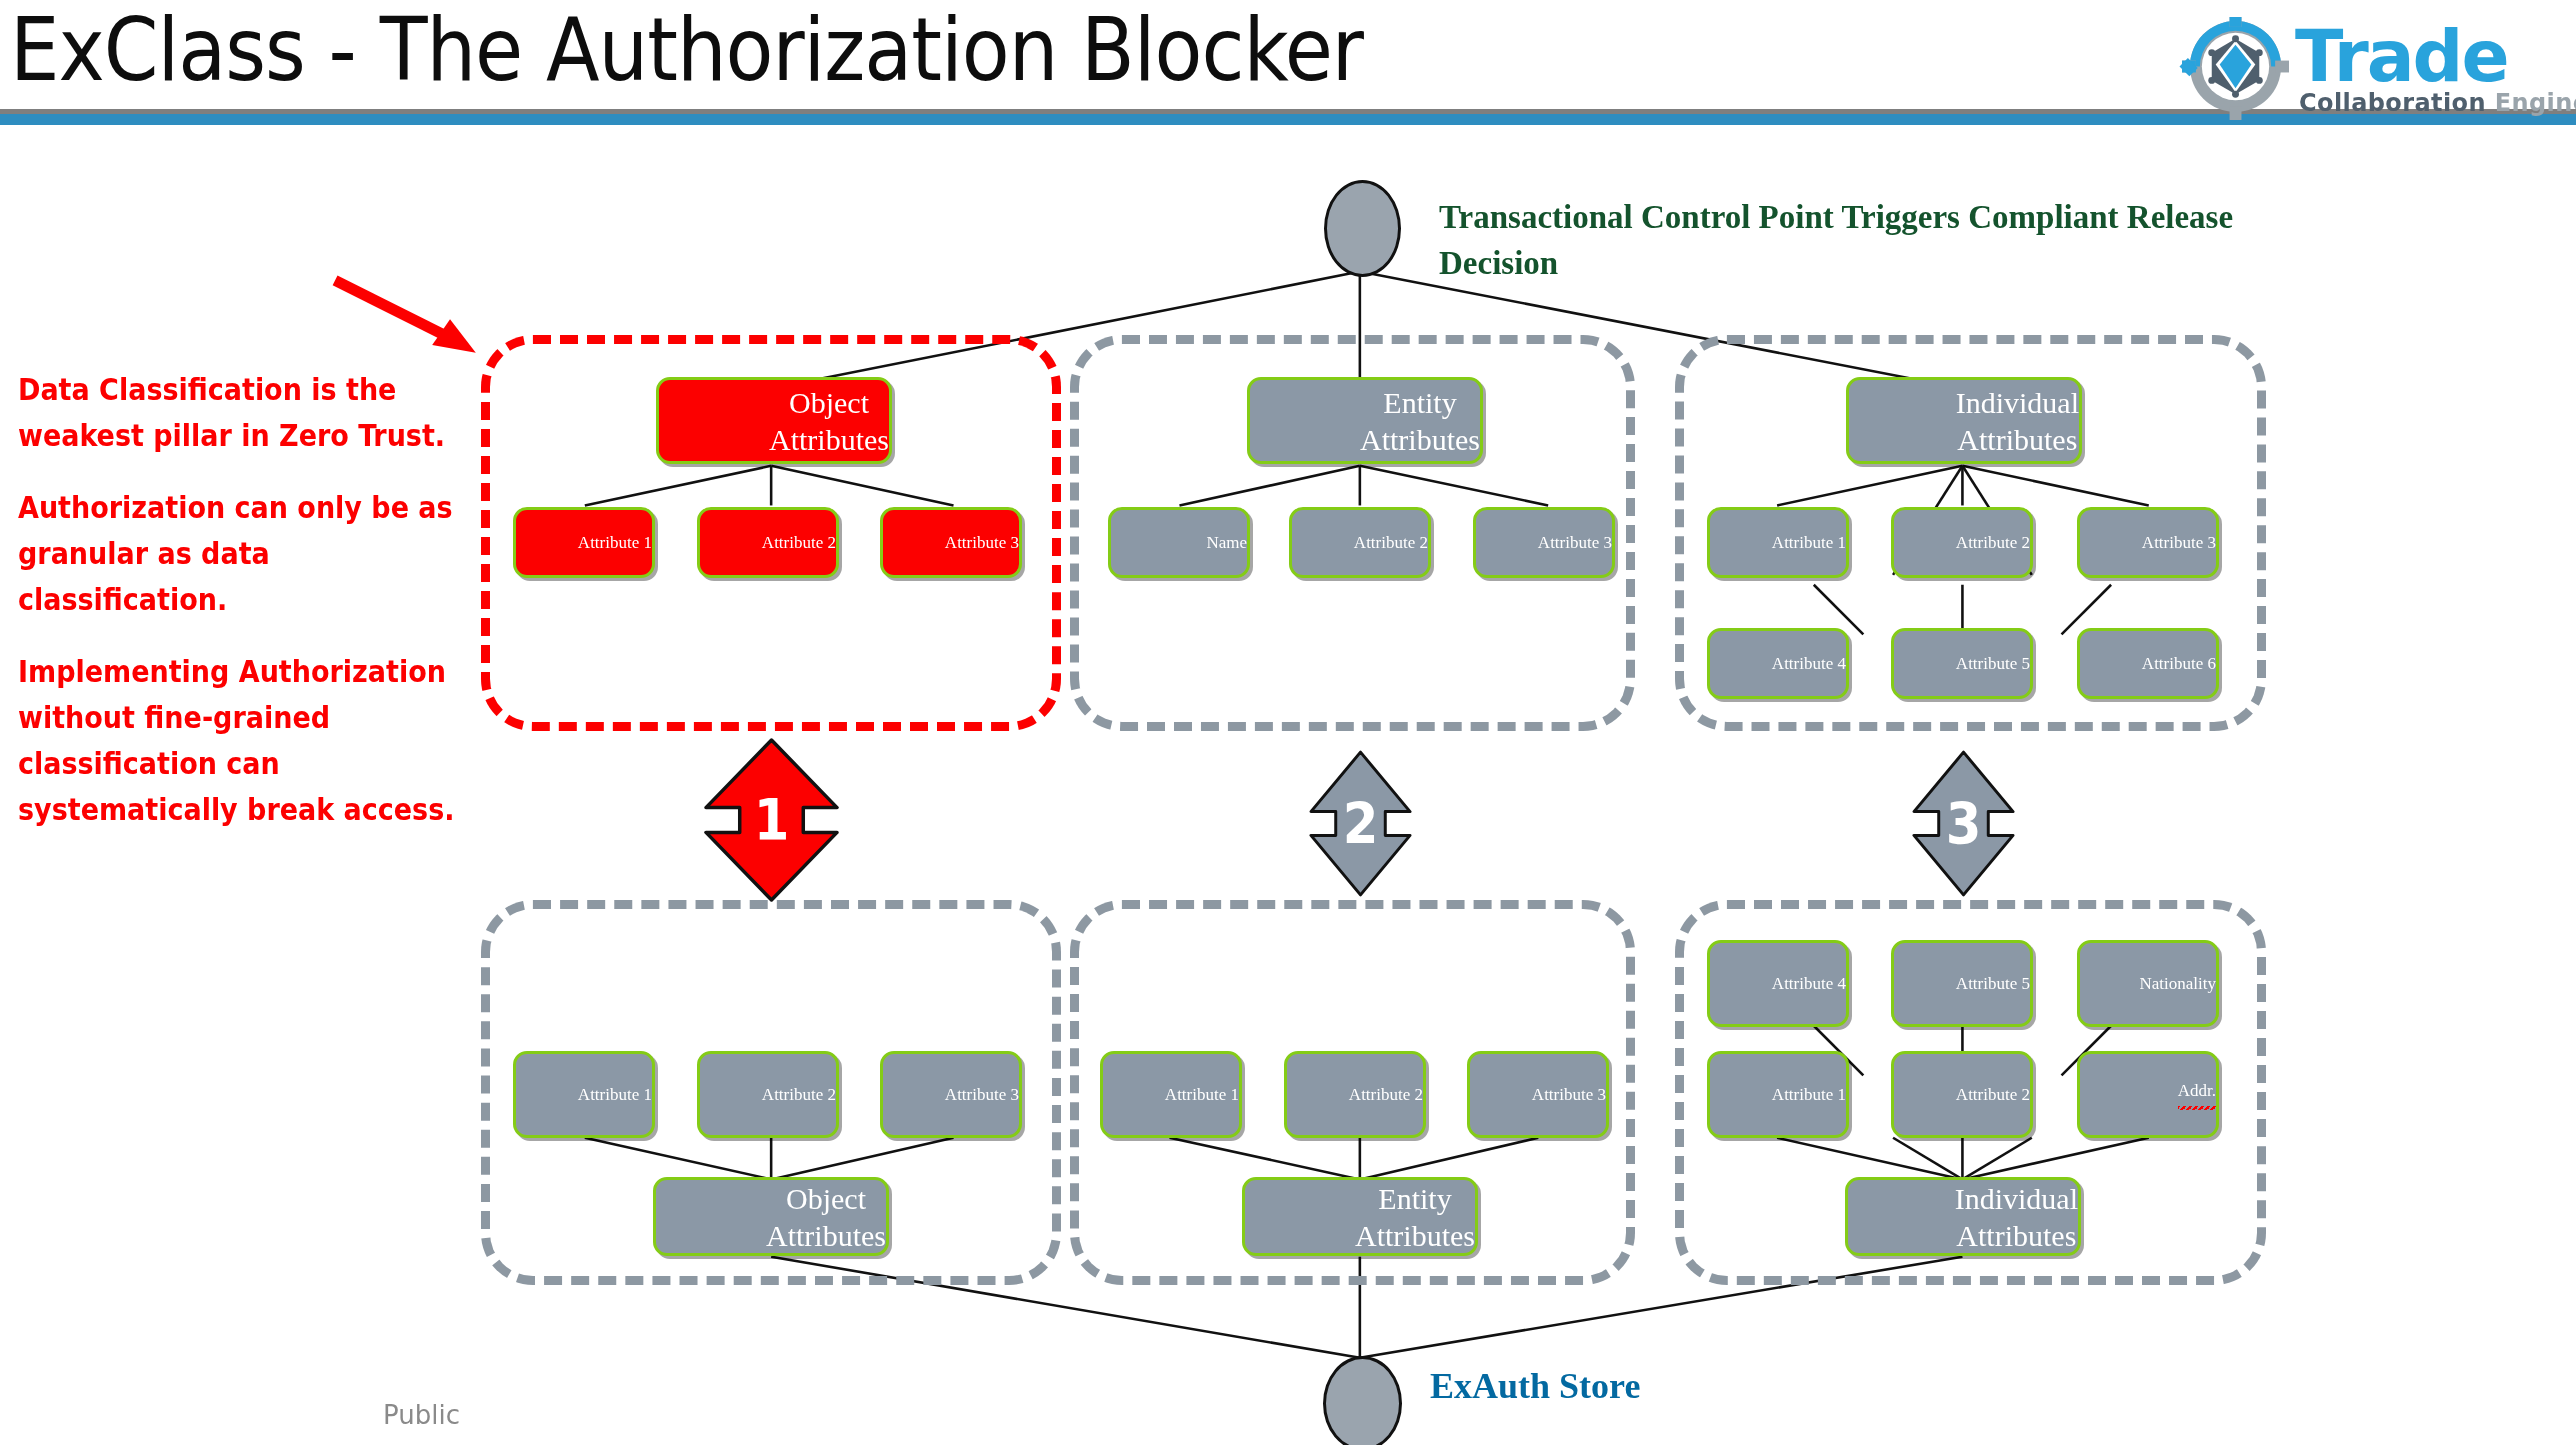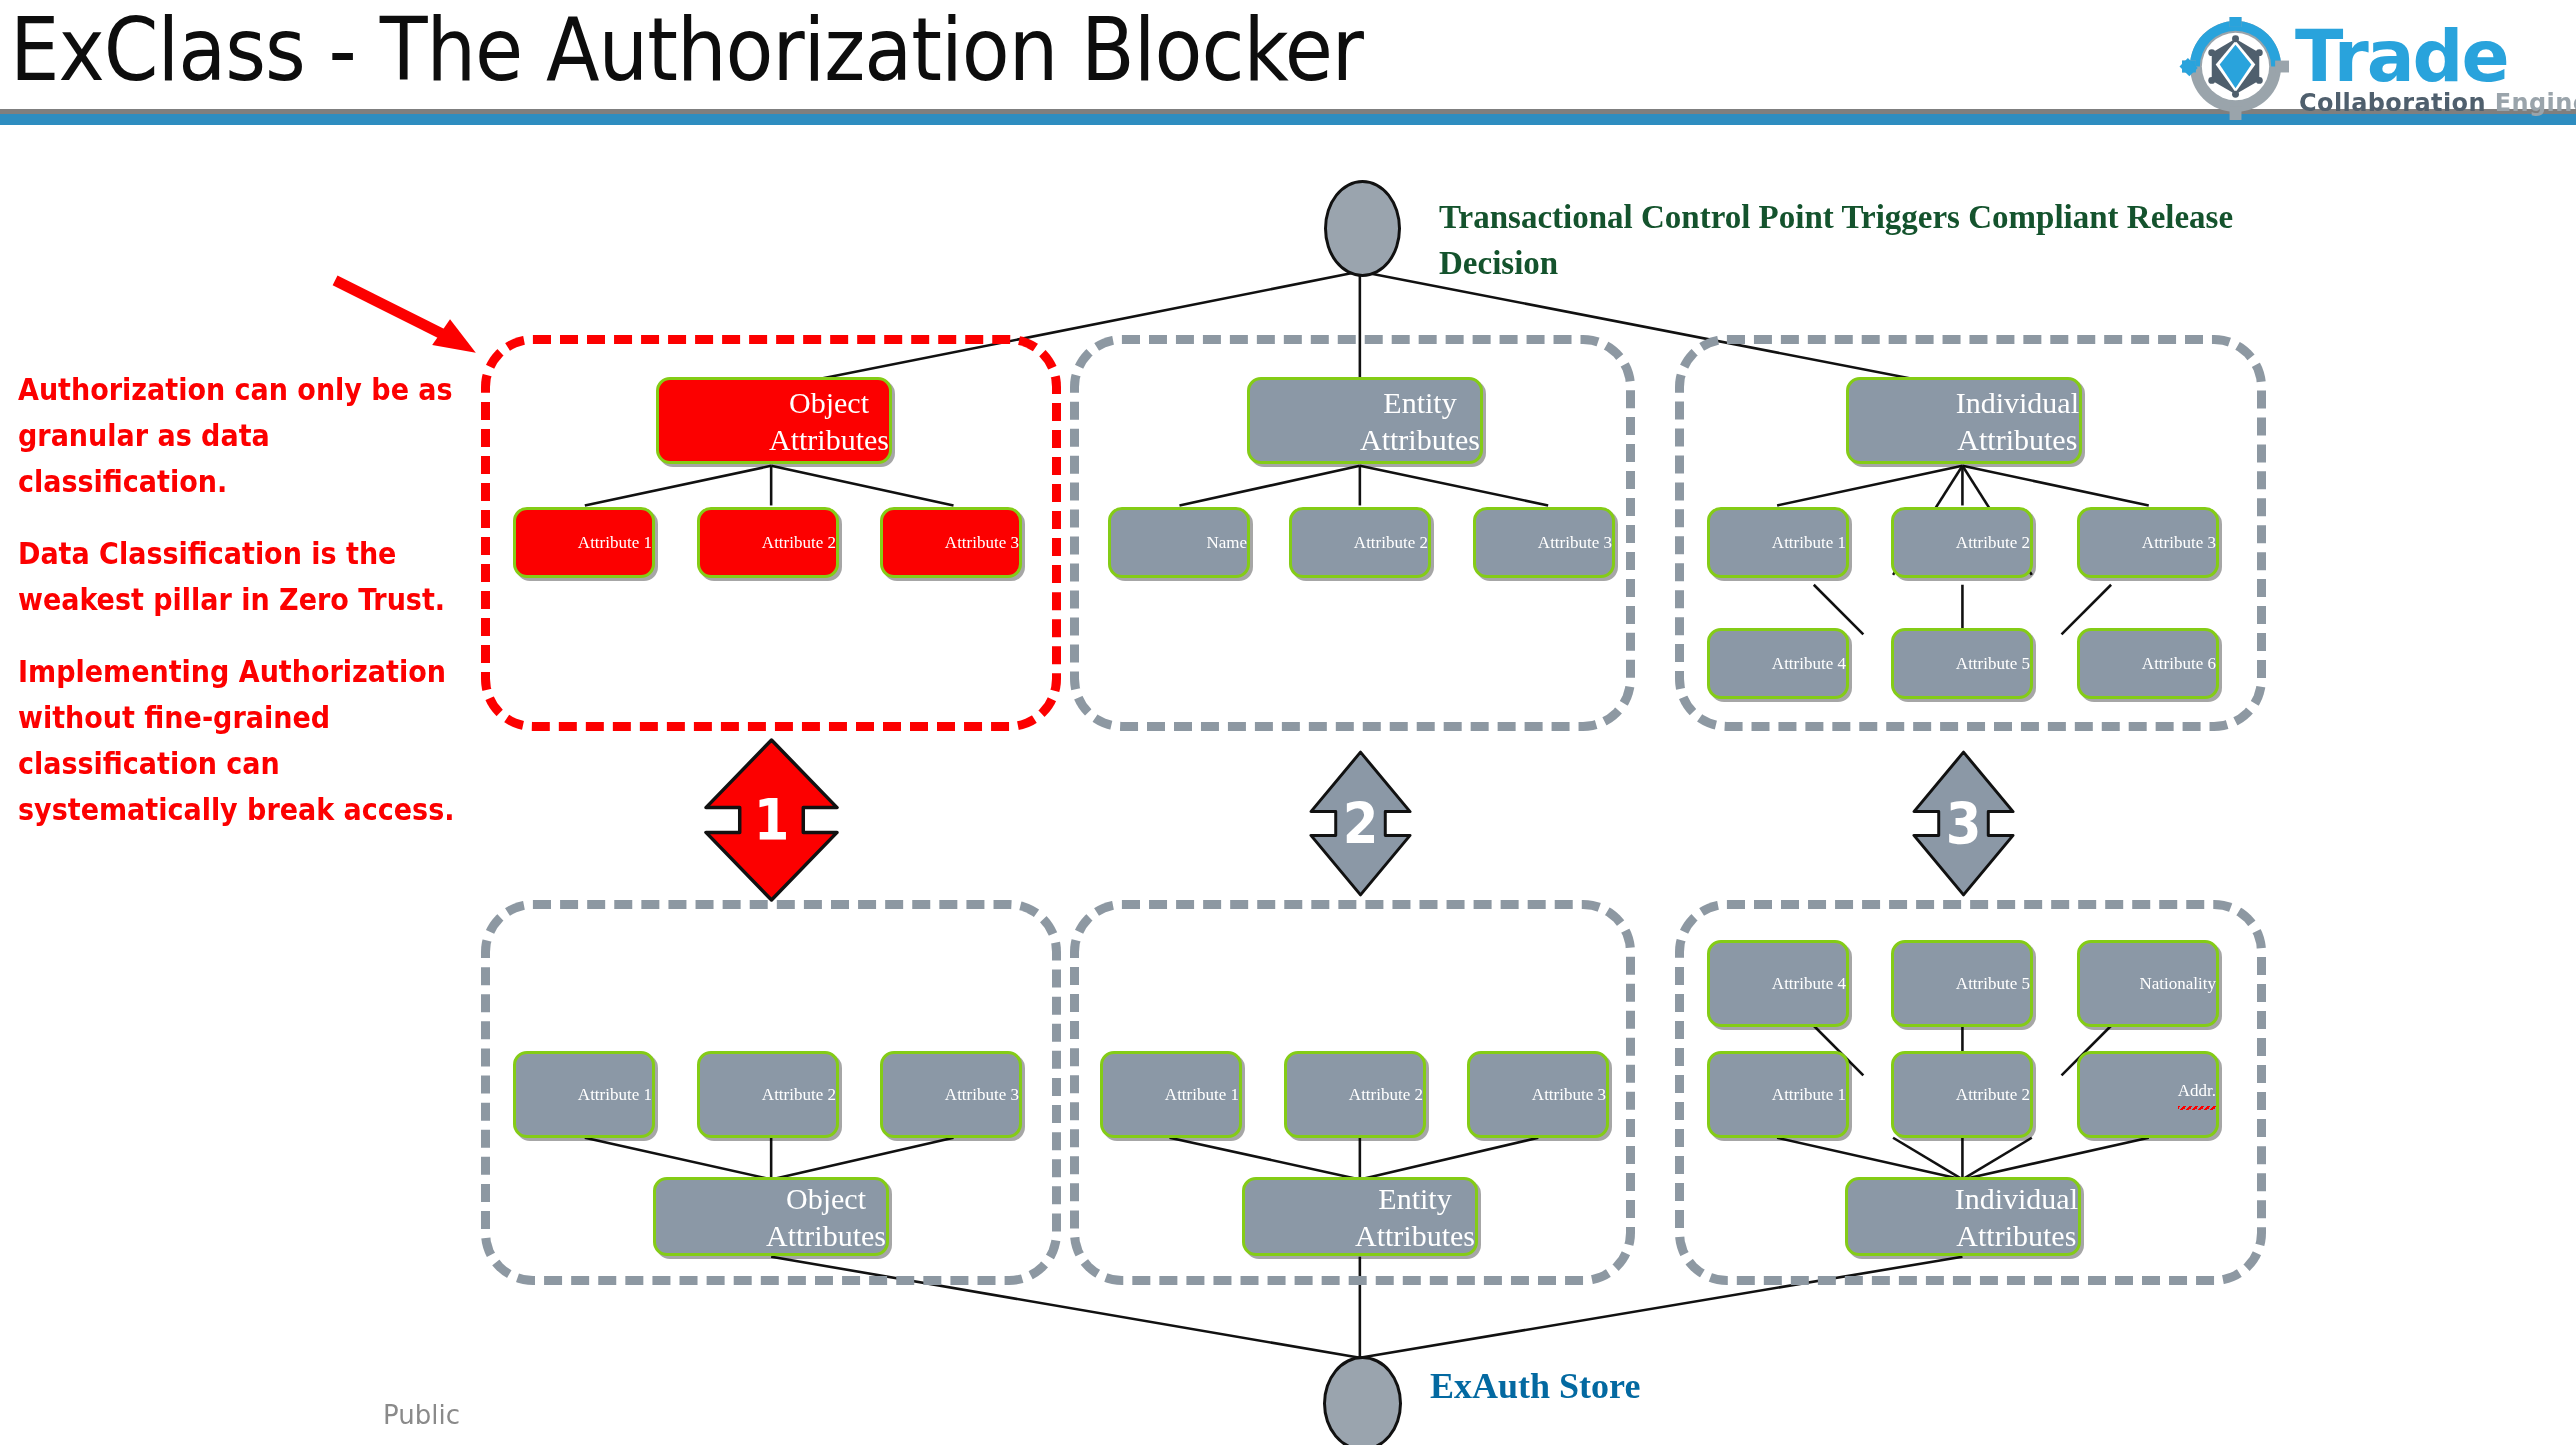--- a/index.html
+++ b/index.html
@@ -207,22 +207,22 @@
     </g>
 
     <g>
       <line x1="338" y1="283" x2="466" y2="347" stroke="#fc0000" stroke-width="11"></line>
       <polygon points="480,356 436,348 454,322" fill="#fc0000"></polygon>
     </g>
   </svg>
 
 
   <div class="anno-left">
+    <p>Data Classification is the weakest pillar in Zero Trust.</p>
     <p>Authorization can only be as granular as data classification.</p>
-    <p>Data Classification is the weakest pillar in Zero Trust.</p>
     <p>Implementing Authorization without fine-grained classification can systematically break access.</p>
   </div>
 
   <div class="blue-note">Transactional Control Point Triggers Compliant Release Decision</div>
   <div class="exauth-label">ExAuth Store</div>
   <div class="public-label">Public</div>
 
   <div class="ellipse" style="left:1324px;top:180px;width:71px;height:91px;"></div>
 
   <div class="group red" style="left:481px;top:335px;width:580px;height:396px;"></div>

